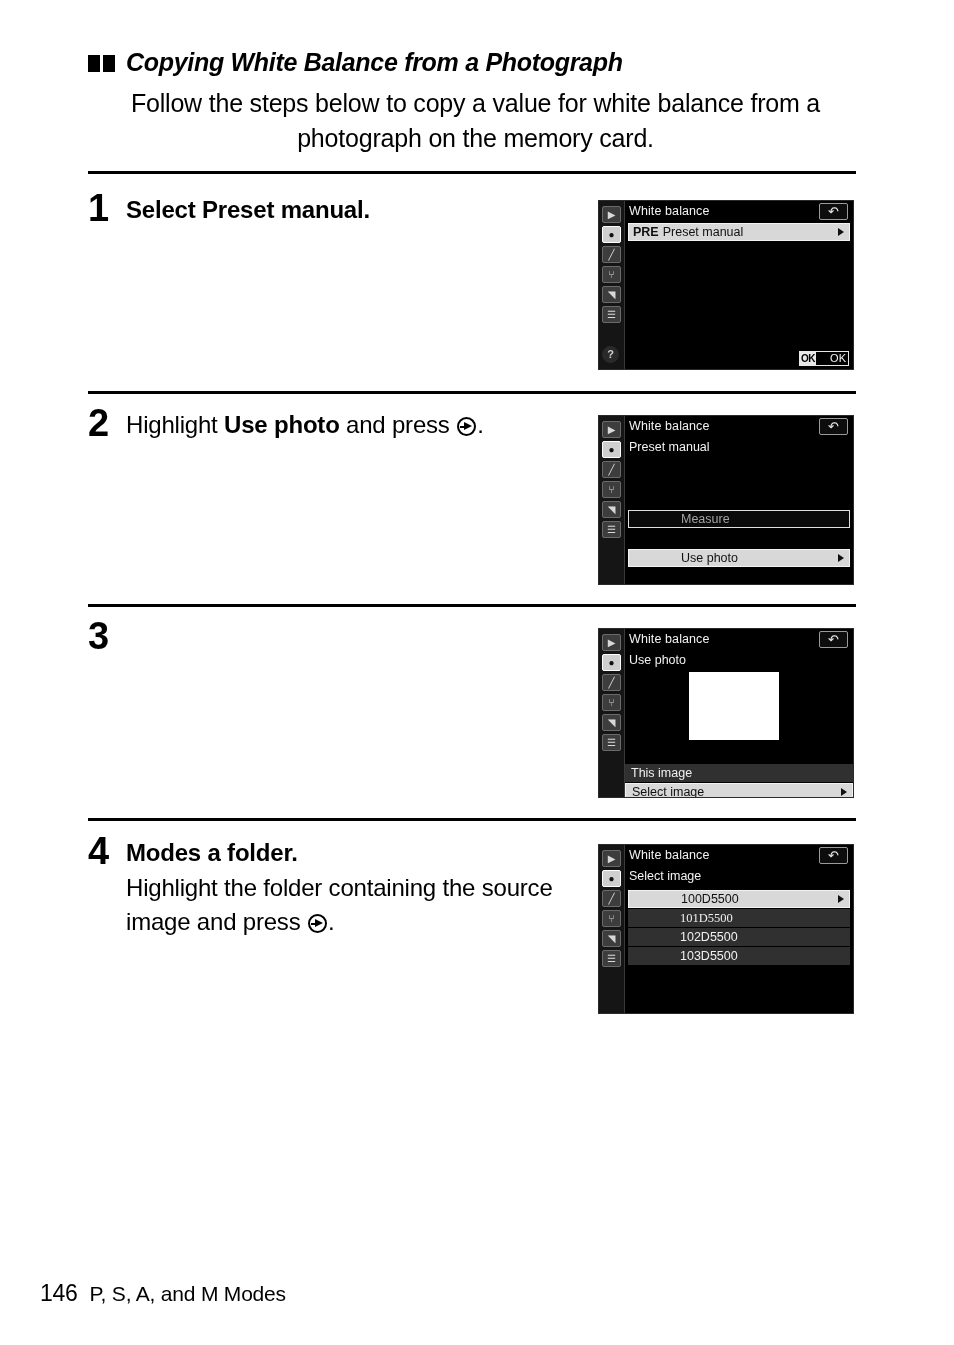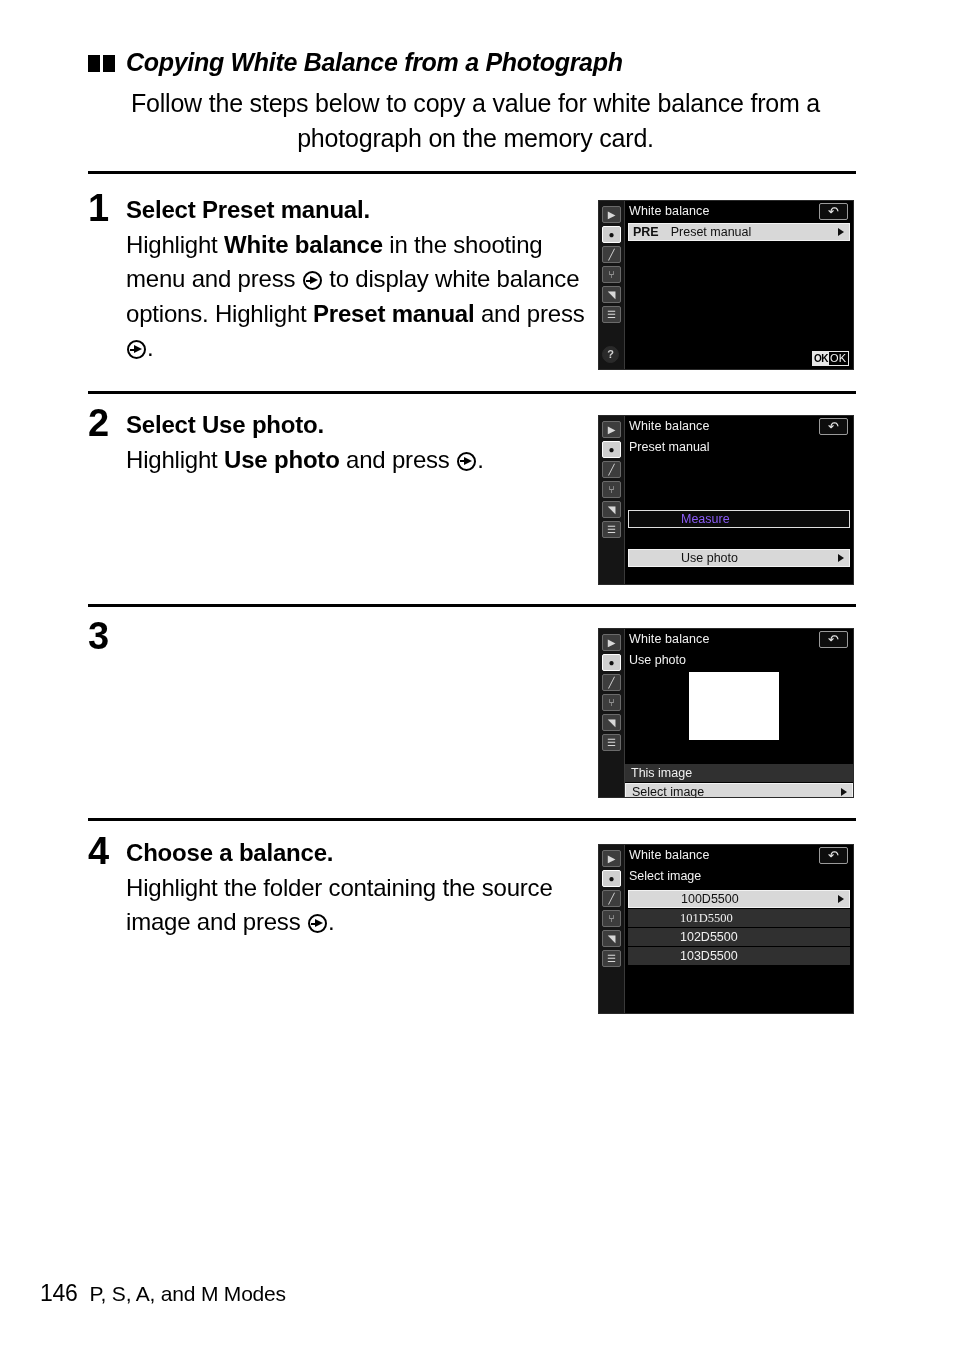--- a/index.html
+++ b/index.html
@@ -235,26 +235,26 @@
     color: #111;
     border: 1px solid #f2f2f2;
   }
   .row.dim {
     background: #303030;
     color: #f0f0f0;
   }
   .row.outline {
     background: #0a0a0a;
     border: 1px solid #e0e0e0;
-    color: #8b5cf6;
+    color: #a3a3a3;
   }
   .row .txt { padding-left: 6px; }
   .row .pre-badge {
     padding-left: 4px;
-    padding-right: 12px;
+    padding-right: 4px;
     font-weight: bold;
     font-size: 12.5px;
   }
   .row .arrow {
     position: absolute;
     right: 5px;
     top: 50%;
     transform: translateY(-50%);
     width: 0; height: 0;
     border-left: 6px solid currentColor;
@@ -265,20 +265,21 @@
 
   .ok-btn {
     position: absolute;
     right: 4px;
     bottom: 3px;
     display: flex;
     align-items: flex-end;
     border: 1px solid #e8e8e8;
     height: 15px;
     box-sizing: border-box;
+    gap: 13px;
   }
   .ok-btn .ok-badge {
     background: #e8e8e8;
     color: #000;
     font-size: 10px;
     font-weight: bold;
     line-height: 13px;
     padding: 0 1px;
     letter-spacing: -0.5px;
   }
@@ -325,33 +326,33 @@
 
   <div class="intro">Follow the steps below to copy a value for white balance from a photograph on the memory card.</div>
 
   <div class="rule" style="top:171px"></div>
   <div class="rule" style="top:391px"></div>
   <div class="rule" style="top:604px"></div>
   <div class="rule" style="top:818px"></div>
 
   <div class="step" id="step-0" style="top:193px">
     <div class="step-num">1</div>
-    <div class="step-body"><span class="step-title">Select <b>Preset manual</b>.</span><span>Highlight <b>White balance</b> in the shooting menu and press <span class="ms-right"></span> to display white balance options.  Highlight <b>Preset manual</b> and press <span class="ms-right"></span>.</span></div>
+    <div class="step-body"><span class="step-title">Select <b>Preset manual</b>.</span></div>
   </div>
   <div class="step" id="step-1" style="top:408px">
     <div class="step-num">2</div>
-    <div class="step-body"><span class="step-title">Select <b>Use photo</b>.</span><span>Highlight <b>Use photo</b> and press <span class="ms-right"></span>.</span></div>
+    <div class="step-body"><span>Highlight <b>Use photo</b> and press <span class="ms-right"></span>.</span></div>
   </div>
   <div class="step" id="step-2" style="top:621px">
     <div class="step-num">3</div>
     <div class="step-body"></div>
   </div>
   <div class="step" id="step-3" style="top:836px">
     <div class="step-num">4</div>
-    <div class="step-body"><span class="step-title">Choose a balance.</span><span>Highlight the folder containing the source image and press <span class="ms-right"></span>.</span></div>
+    <div class="step-body"><span class="step-title">Modes a folder.</span><span>Highlight the folder containing the source image and press <span class="ms-right"></span>.</span></div>
   </div>
 
   <div class="lcd" id="lcd-0" style="top:200px; height:170px">
       <div class="lcd-sidebar">
         <div class="side-icon" style="top: 5px;">▶</div>
         <div class="side-icon active" style="top: 25px;">●</div>
         <div class="side-icon" style="top: 45px;">╱</div>
         <div class="side-icon" style="top: 65px;">⑂</div>
         <div class="side-icon" style="top: 85px;">◥</div>
         <div class="side-icon" style="top: 105px;">☰</div>

